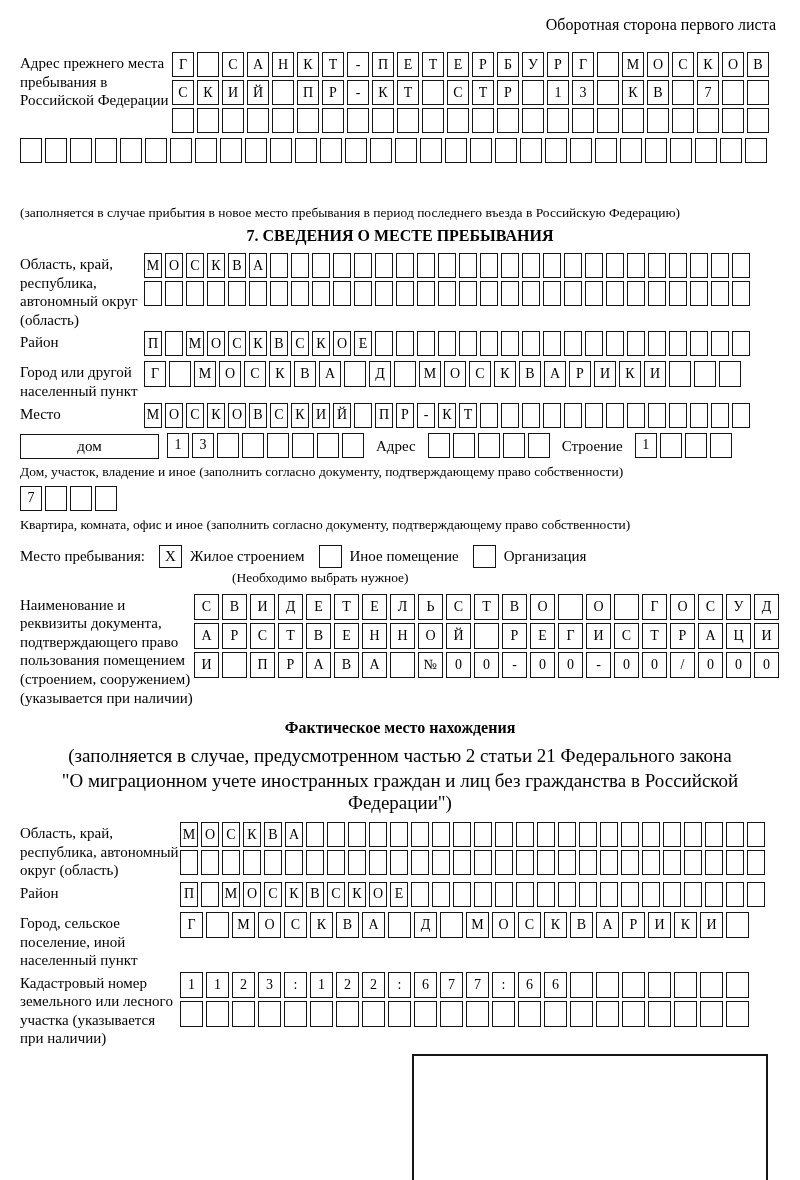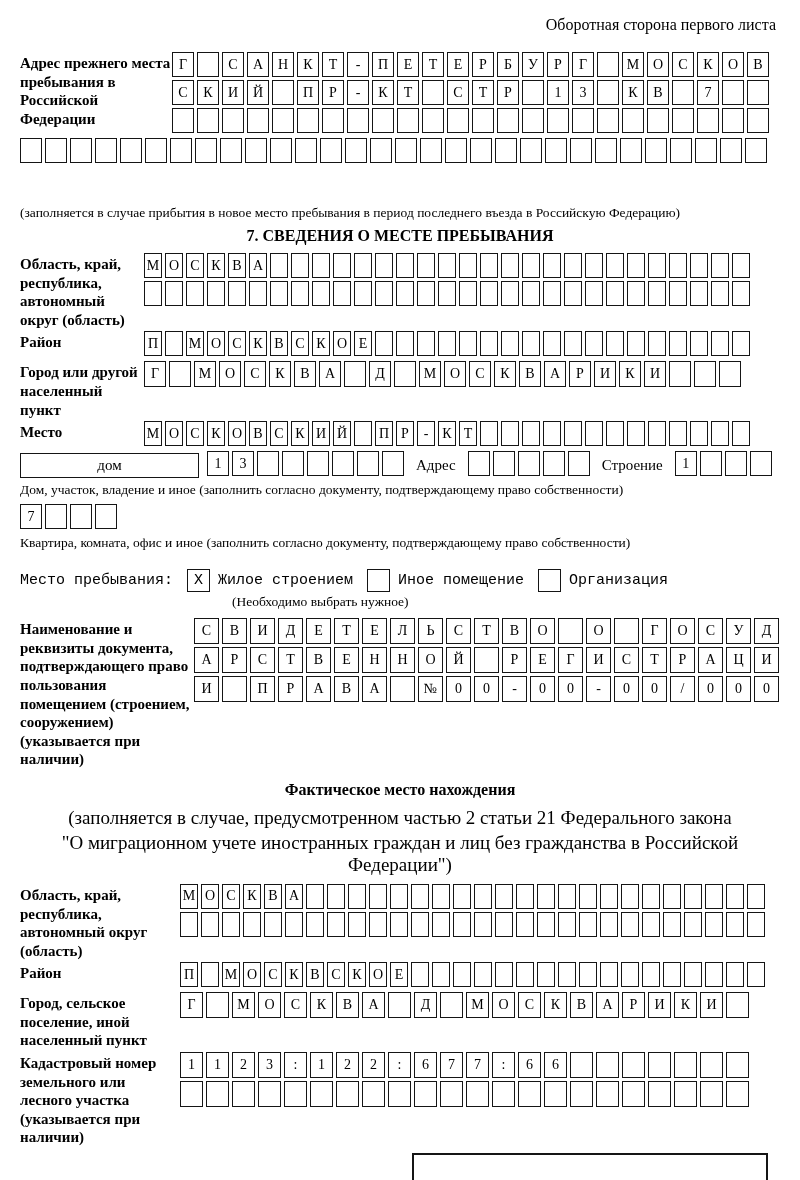--- a/index.html
+++ b/index.html
@@ -4,21 +4,21 @@
 <style>
   html,body{margin:0;padding:0;background:#fff;}
   .sheet{
     width:800px;height:1180px;box-sizing:border-box;
     padding:12px 20px 10px 20px;
     font-family:"Liberation Serif", serif;
     color:#000;background:#fff;position:relative;overflow:hidden;
   }
   .hdr{text-align:right;font-size:16px;margin:4px 4px 18px 0;}
   .field{display:flex;align-items:flex-start;margin-bottom:2px;}
-  .lbl{font-size:15px;line-height:1.24;flex-shrink:0;padding-top:2px;font-weight:bold;}
+  .lbl{font-size:15px;line-height:1.24;flex-shrink:0;padding-top:2px;}
   .w150{width:152px;}
   .w122{width:124px;}
   .w172{width:174px;}
   .w158{width:160px;}
   .rows>.cells{margin-bottom:3px;}
   .cells{display:flex;gap:3px;}
   .cells{margin-bottom:3px;}
   .cell{
     border:1.5px solid #151515;box-sizing:border-box;
     display:flex;align-items:center;justify-content:center;
@@ -31,24 +31,24 @@
   .e>.cell{width:23px;height:26px;}
   .f>.cell{width:22px;height:25px;}
   .caption{font-size:13.5px;margin:1px 0 6px 0;}
   .caption.center{text-align:left;margin-top:42px;}
   .sec-title{font-weight:bold;text-align:center;font-size:16px;margin:4px 0 8px 0;}
   .domrow{display:flex;align-items:center;gap:8px;margin-bottom:3px;}
   .wbox{
     border:1.5px solid #151515;height:25px;box-sizing:border-box;
     display:flex;align-items:center;justify-content:center;font-size:15px;
   }
-  .wbox.dom{width:179px;}
+  .wbox.dom{width:139px;}
   .wbox.kv{width:200px;}
   .inline-lbl{font-size:15px;padding:0 4px;}
-  .mesto{display:flex;align-items:center;gap:14px;margin:18px 0 2px 0;font-size:15px;font-family:Liberation Mono, monospace;}
+  .mesto{display:flex;align-items:center;gap:14px;margin:12px 0 2px 0;font-size:15px;}
   .chk{
     width:23px;height:23px;border:1.5px solid #151515;box-sizing:border-box;
     display:inline-flex;align-items:center;justify-content:center;font-size:15px;flex-shrink:0;
   }
   .opt{display:flex;align-items:center;gap:8px;}
   .note{font-size:13.5px;margin:0 0 8px 212px;}
   .fact-title{font-weight:bold;text-align:center;font-size:16px;margin:12px 0 8px 0;}
   .fact-cap{text-align:center;font-size:19px;margin:0 0 3px 0;}
   .fact-cap.last{margin-bottom:8px;}
   .stamp-wrap{width:392px;margin:6px 0 0 auto;}

